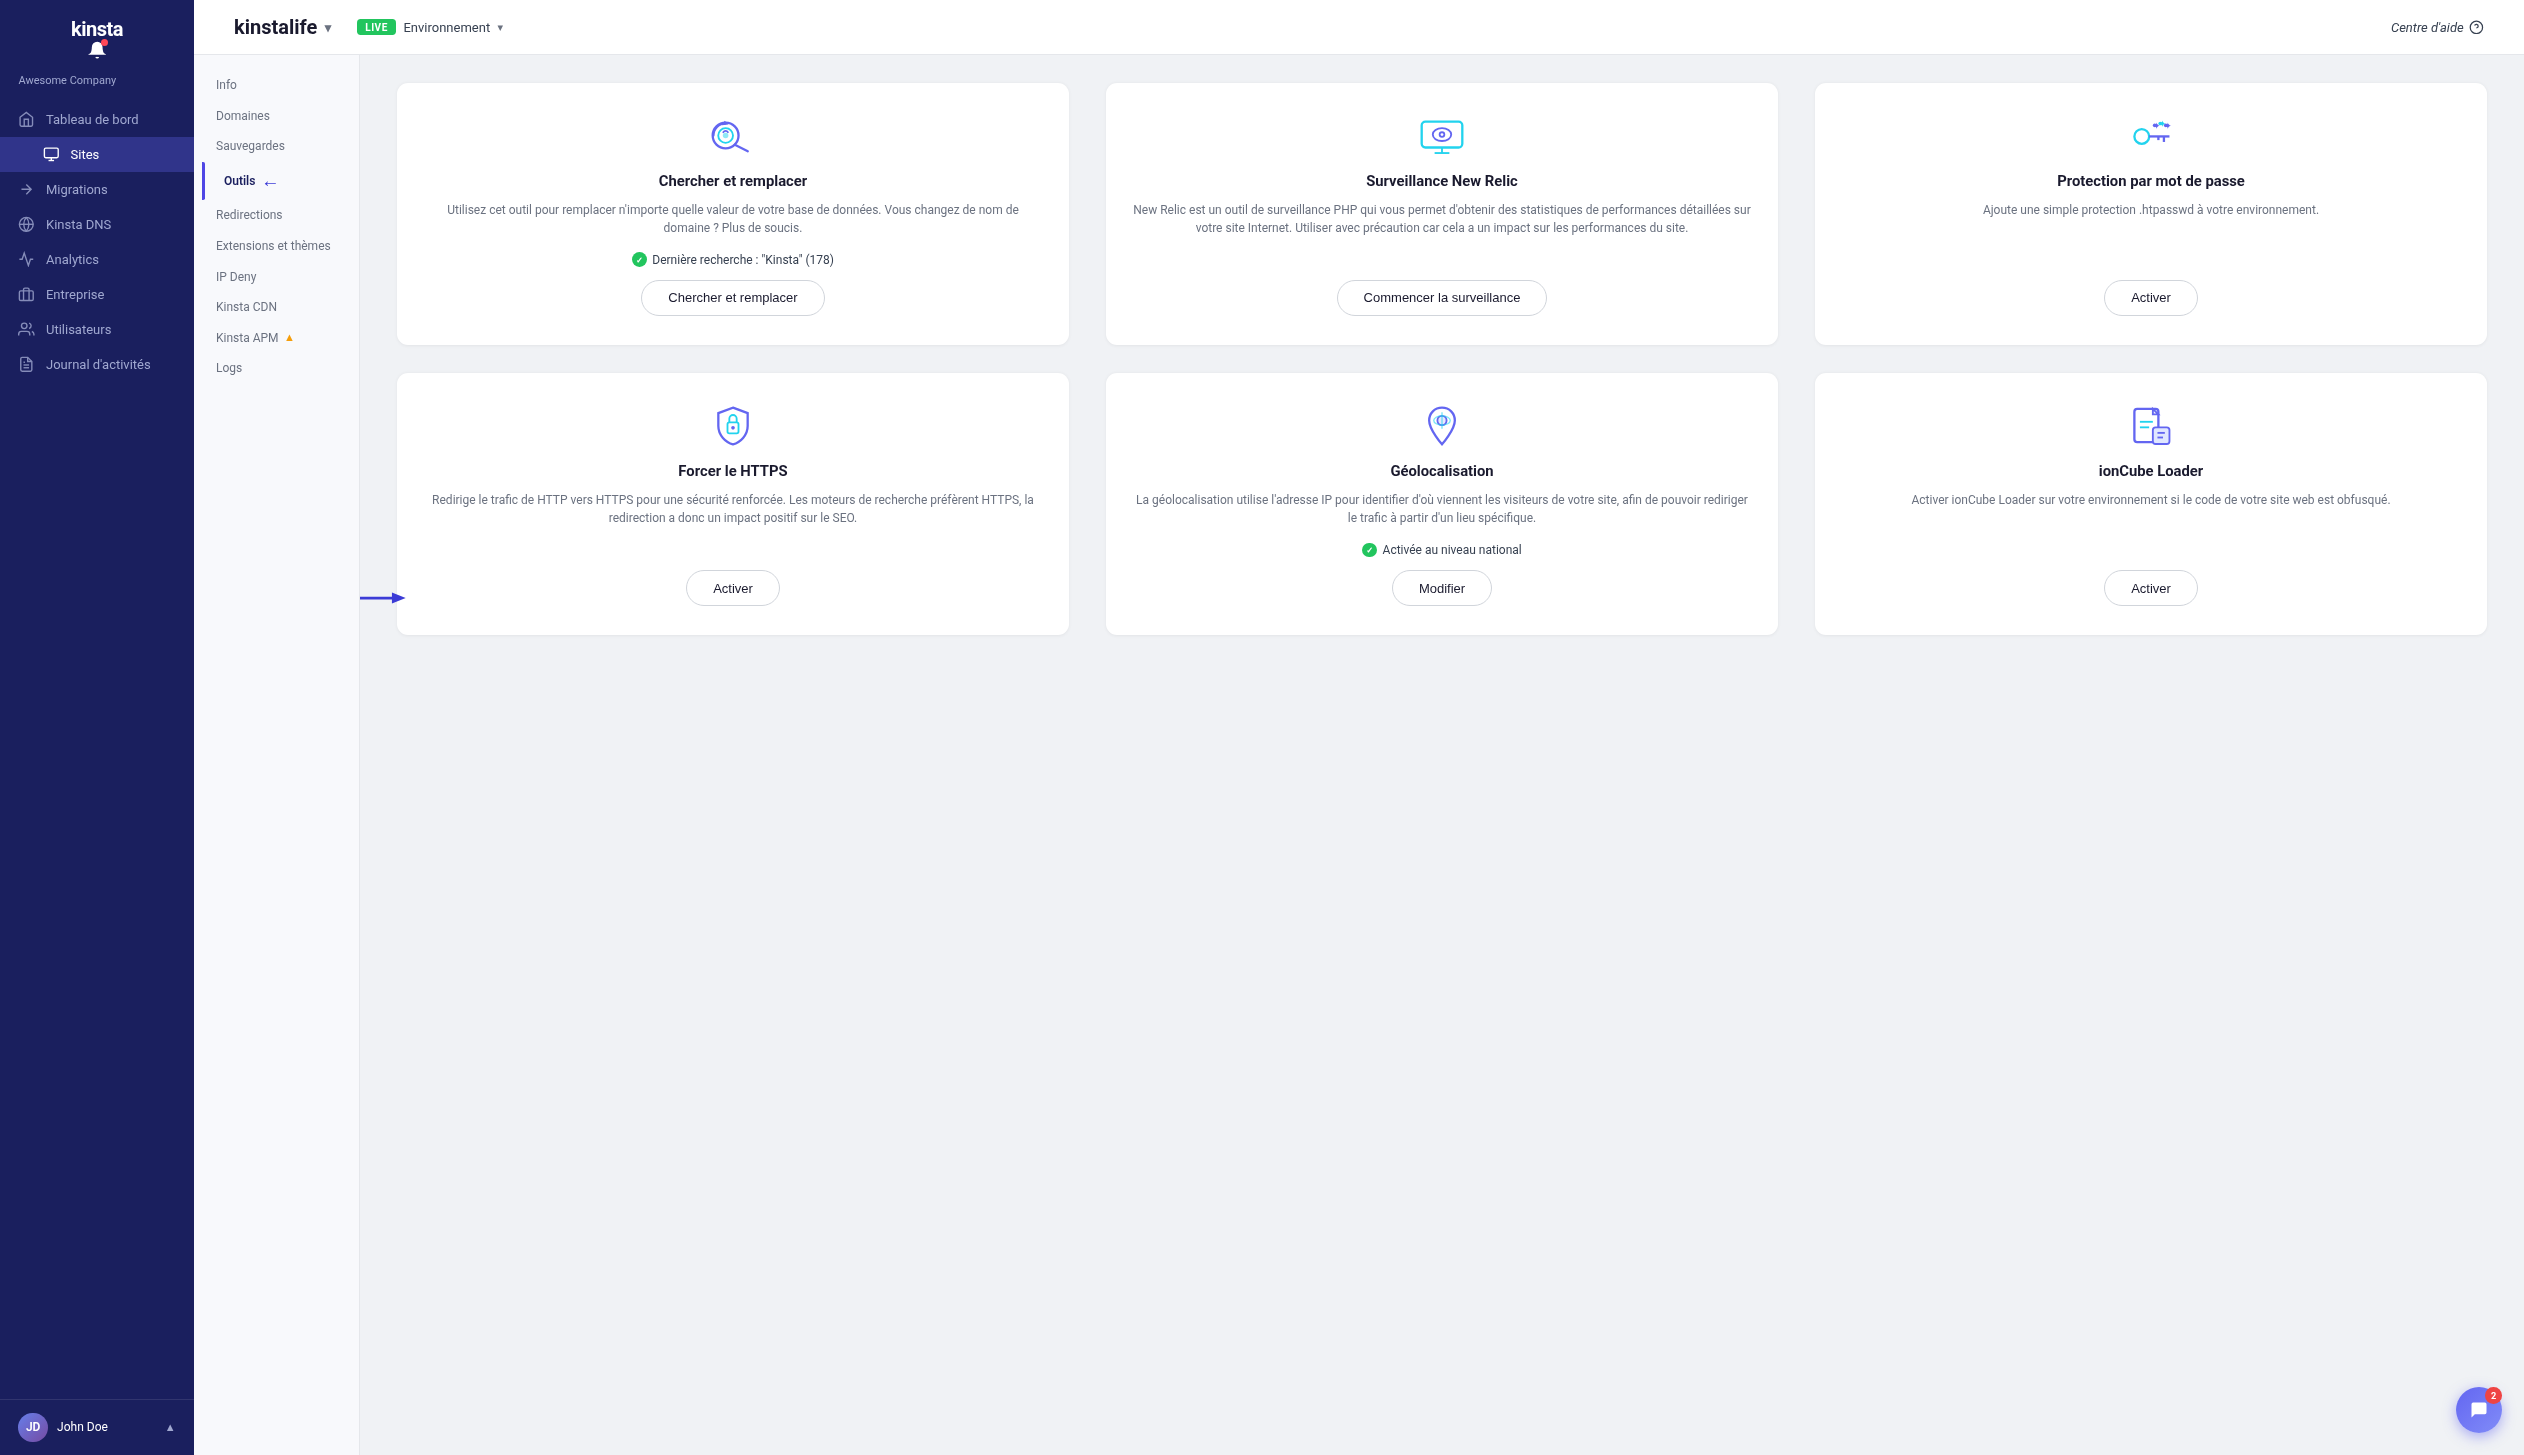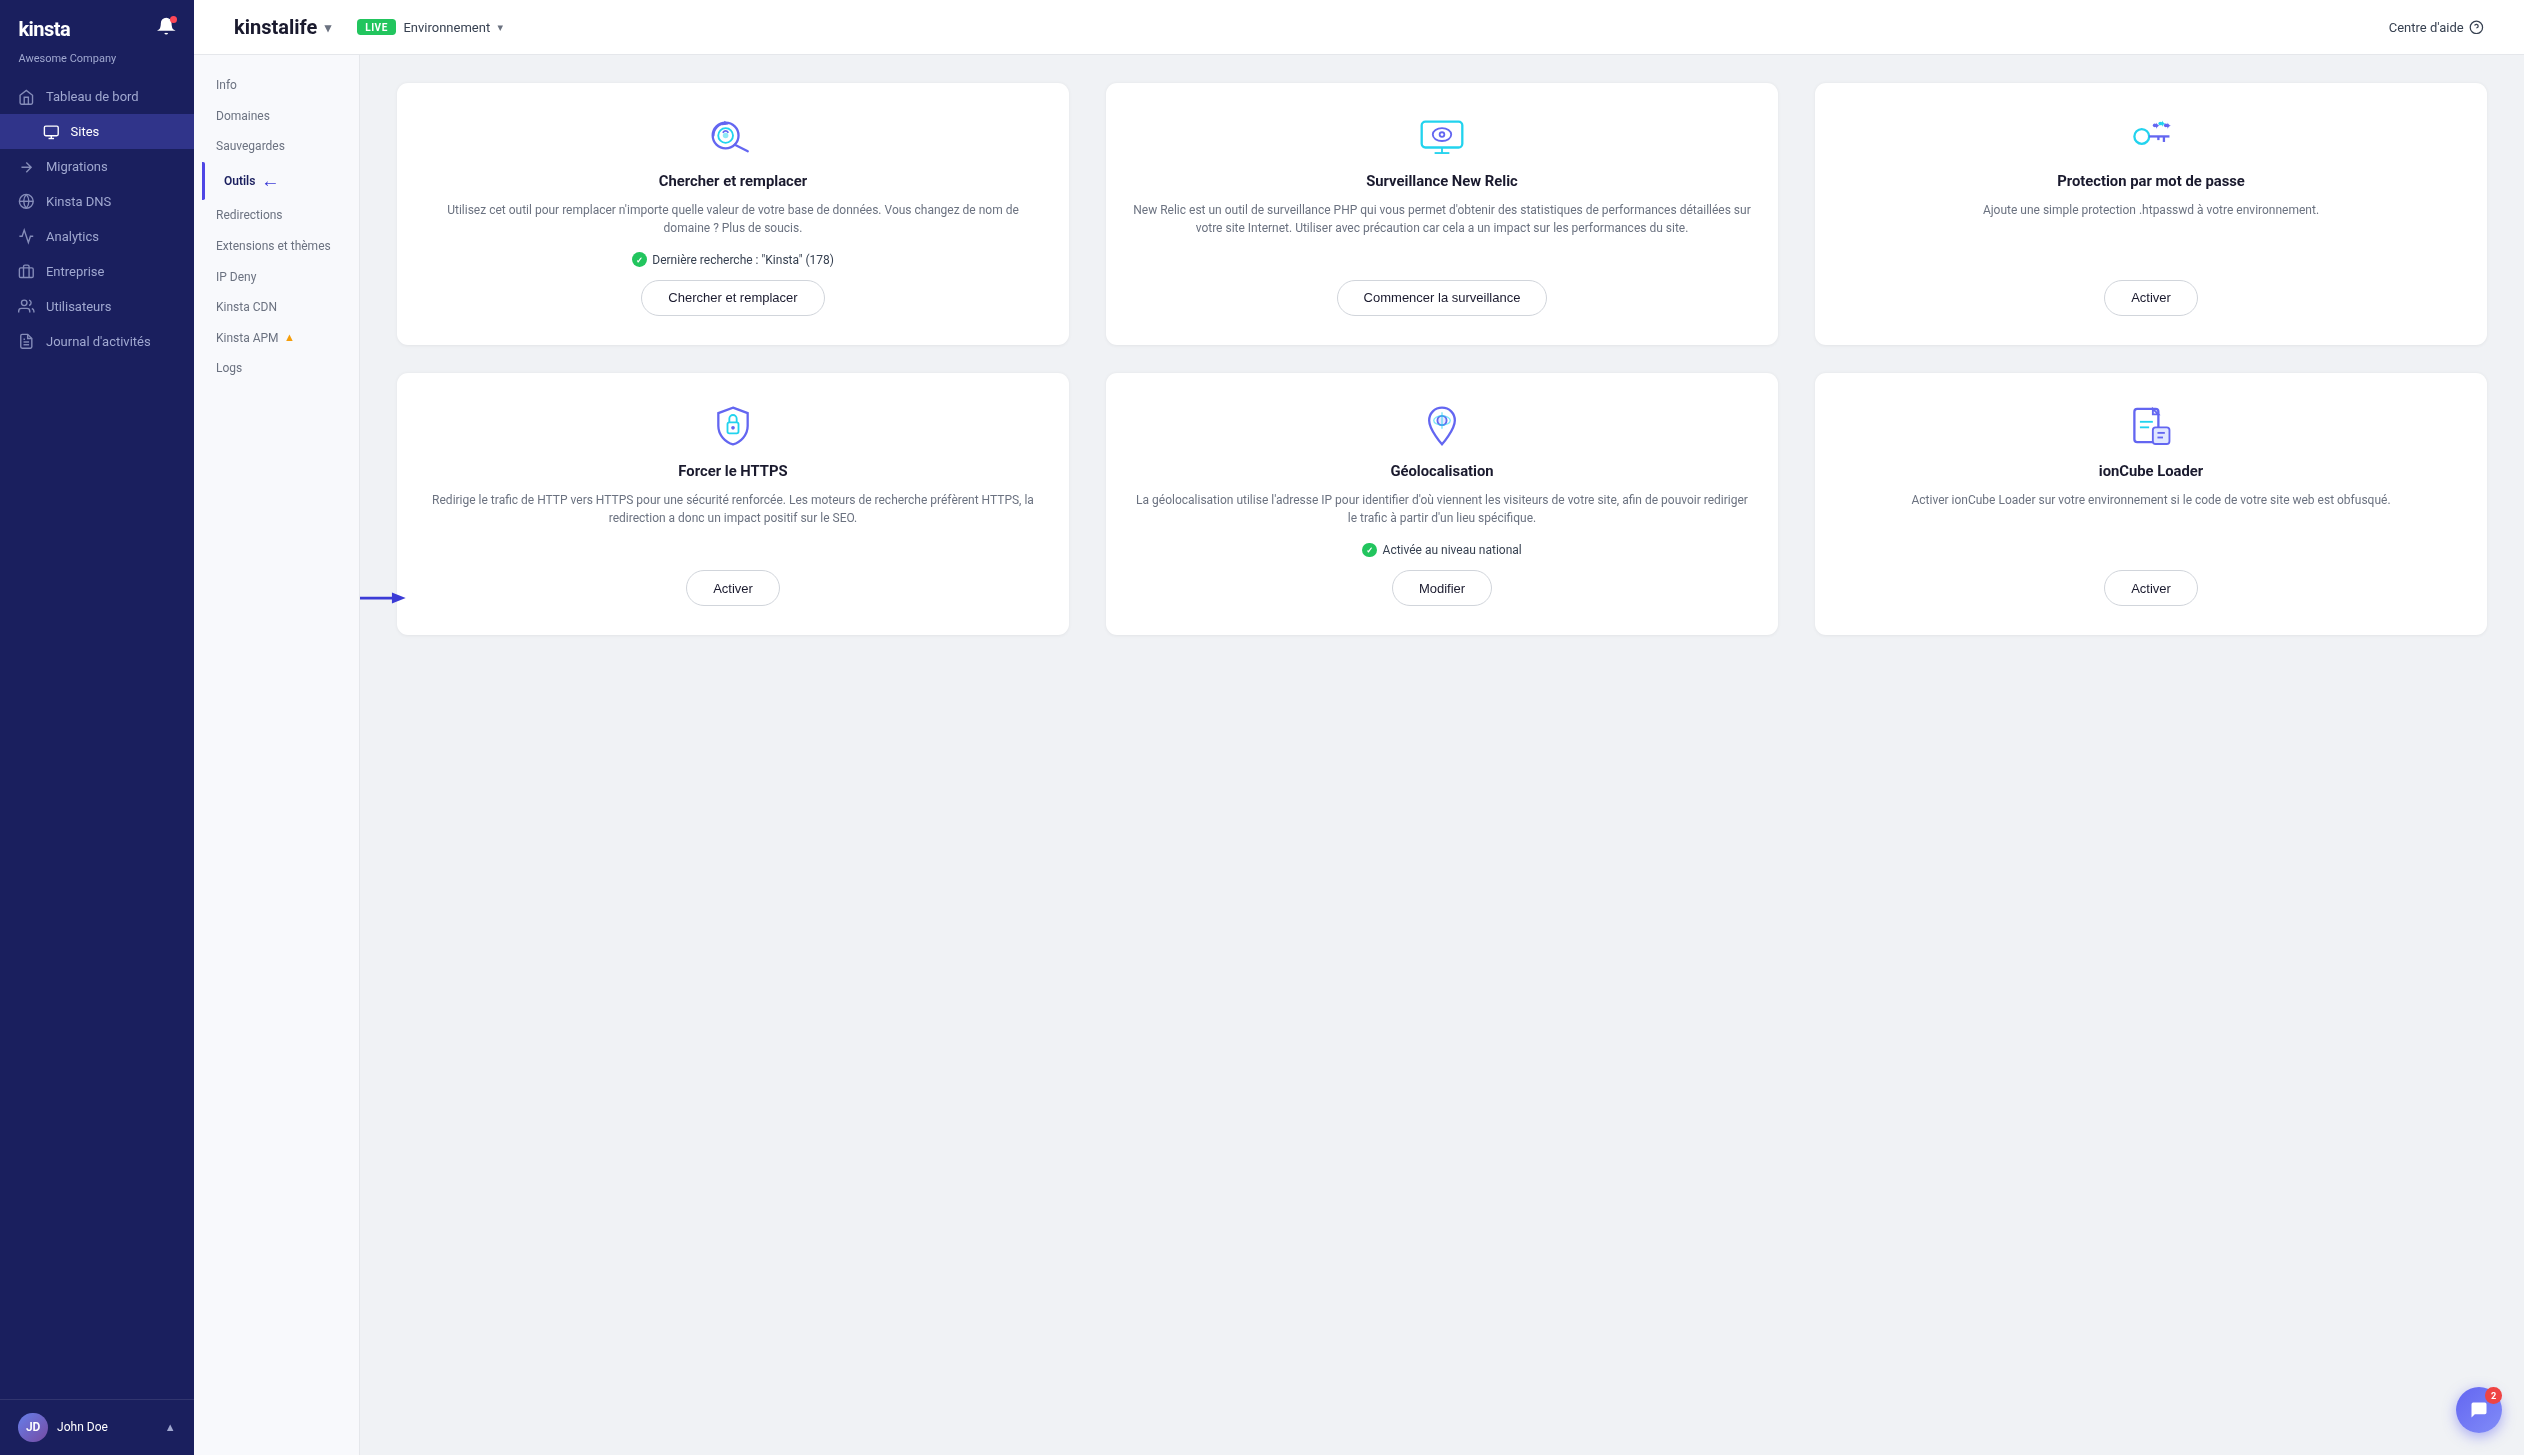--- a/index.html
+++ b/index.html
@@ -13,20 +13,21 @@
       display: flex;
       flex-direction: column;
       flex-shrink: 0;
       height: 100vh;
     }
     .sidebar-header {
       padding: 16.6px 18.4px 11px;
       display: flex;
       align-items: center;
       justify-content: space-between;
+      flex-direction: column;
     }
     .kinsta-logo {
       font-size: 20px;
       font-weight: 700;
       color: #fff;
       letter-spacing: -0.5px;
     }
     .notification-bell {
       position: relative;
       cursor: pointer;
@@ -119,20 +120,21 @@
     }
     .env-label { font-size: 13px; color: #374151; }
     .env-chevron { color: #6b7280; font-size: 11px; cursor: pointer; }
     .help-link {
       display: flex;
       align-items: center;
       gap: 5.5px;
       font-size: 13px;
       color: #374151;
       cursor: pointer;
+      font-style: italic;
     }
 
     
     .content-area {
       display: flex;
       flex: 1;
       overflow: hidden;
     }
 
     

